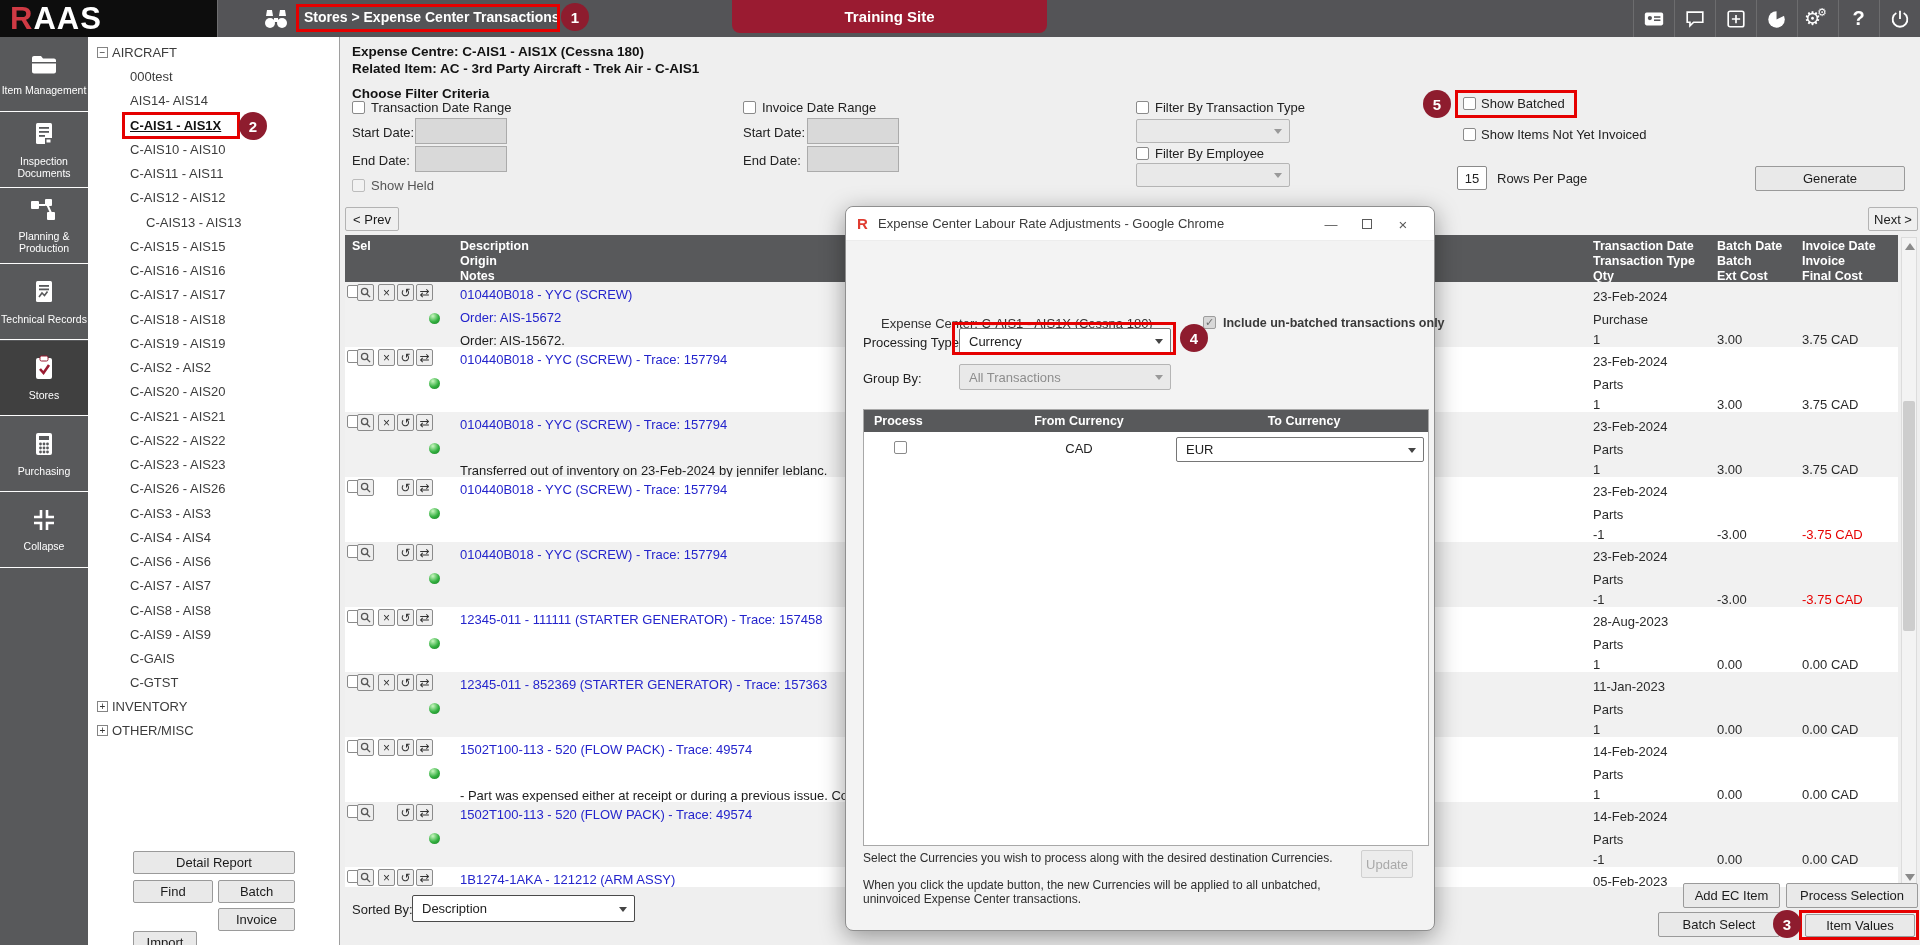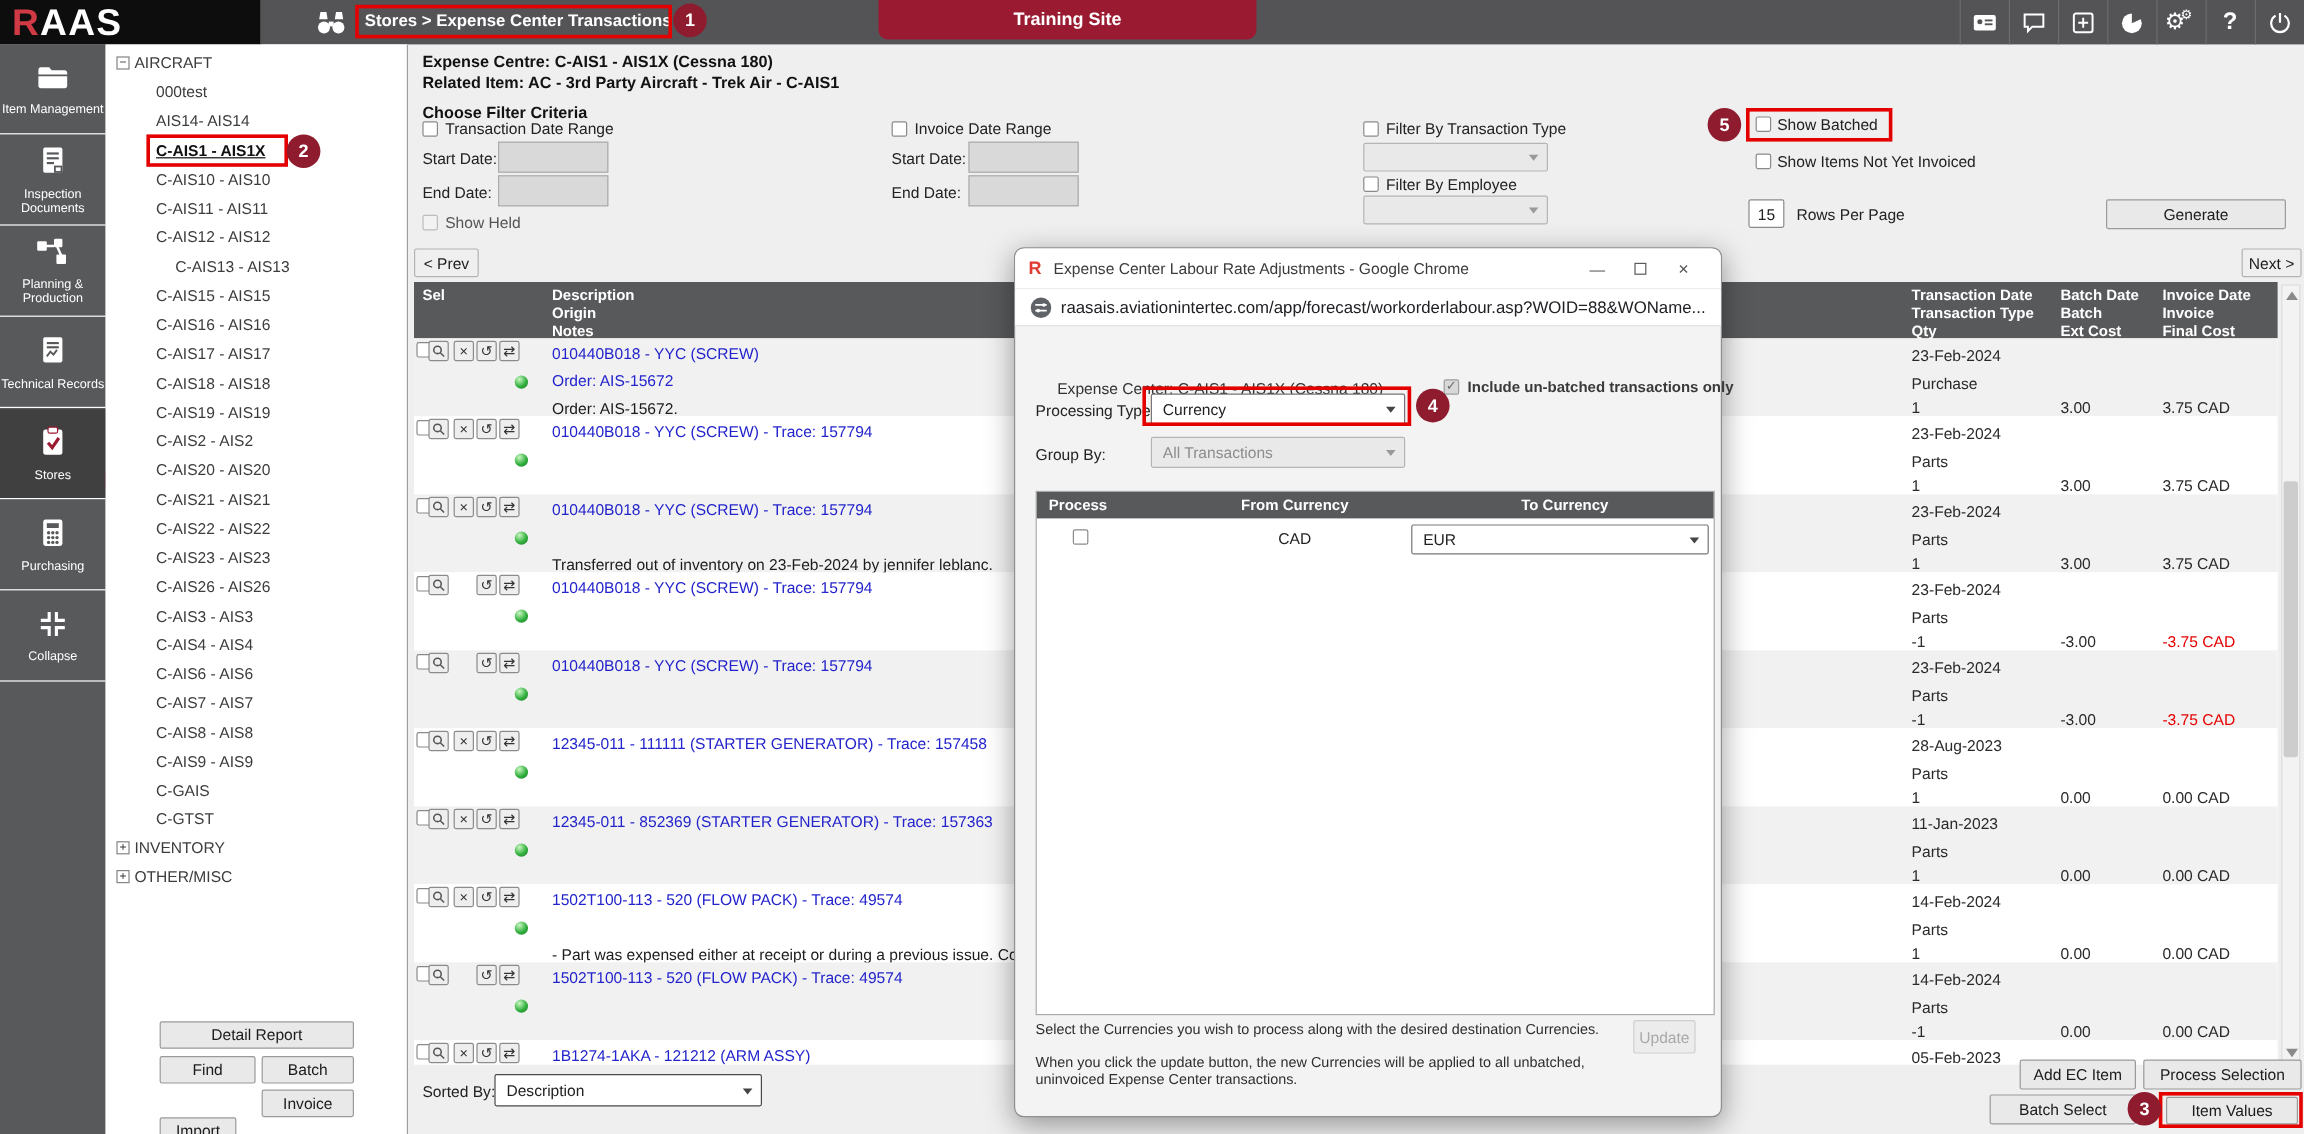--- a/index.html
+++ b/index.html
@@ -549,31 +549,20 @@
   <div class="abs popup">
     <div class="pop-title">
       <span style="position:absolute;left:11px;top:8px;font-size:15px;font-weight:bold;color:#e03c31;">R</span>
       <span class="t">Expense Center Labour Rate Adjustments - Google Chrome</span>
       <span class="winctl" style="left:472px;">—</span>
       <span class="winctl" style="left:508px;">
           <span style="display:inline-block;width:10px;height:10px;border:1.5px solid #5a5a5a;"></span>
         </span>
       <span class="winctl" style="left:544px;font-size:15px;">×</span>
     </div>
-    <div class="pop-url">
-      <span style="position:absolute;left:12px;top:6px;">
-        <svg width="19" height="19" viewBox="0 0 20 20">
-            <circle cx="10" cy="10" r="9" fill="#5f6368"></circle>
-            <path d="M5 7.5h10M5 12.5h10" stroke="#fff" stroke-width="1.5"></path>
-            <circle cx="12.5" cy="7.5" r="1.6" fill="#fff"></circle>
-            <circle cx="7.5" cy="12.5" r="1.6" fill="#fff"></circle>
-          </svg>
-      </span>
-      <span class="u">raasais.aviationintertec.com/app/forecast/workorderlabour.asp?WOID=88&amp;WOName...</span>
-    </div>
 
     <span class="abs" style="left:35px;top:109px;font-size:13px;color:#333;white-space:nowrap;">Expense Center: C-AIS1 - AIS1X (Cessna 180)</span>
     <span class="abs ckb chk" style="left:357px;top:109px;"></span>
     <span class="abs" style="left:377px;top:109px;font-size:12.5px;font-weight:bold;color:#3a3a3a;white-space:nowrap;">Include un-batched transactions only</span>
 
     <span class="abs cklbl" style="left:17px;top:128px;">Processing Type:</span>
     <div class="sel" style="left:113px;top:121px;width:212px;height:26px;">
       <span>Currency</span>
         <span class="chev"></span>
     </div>

